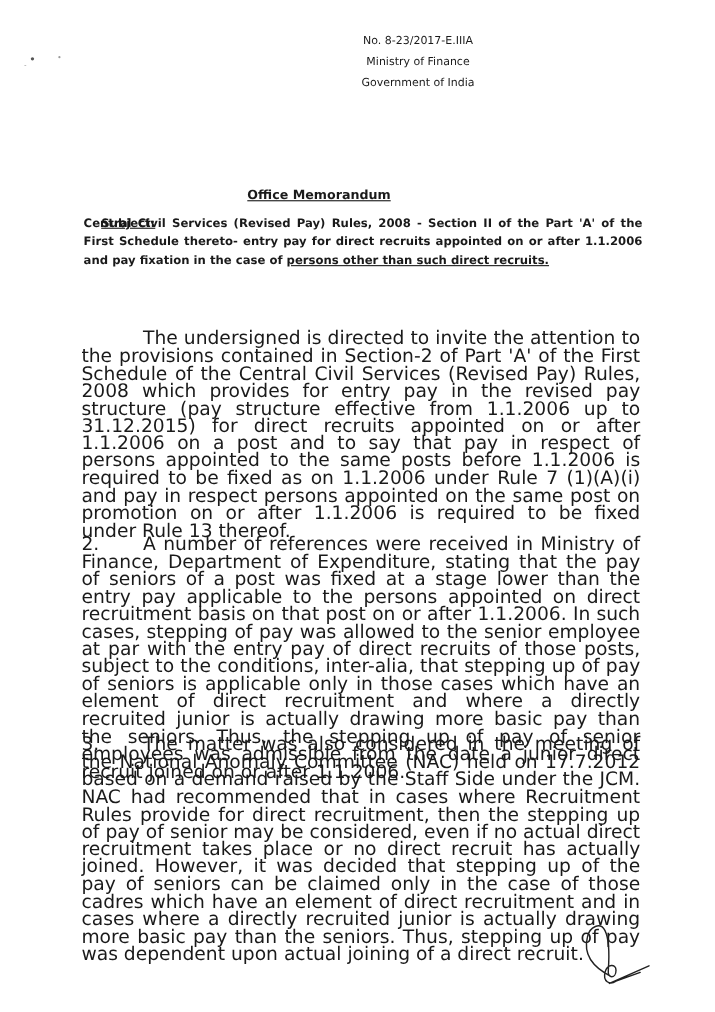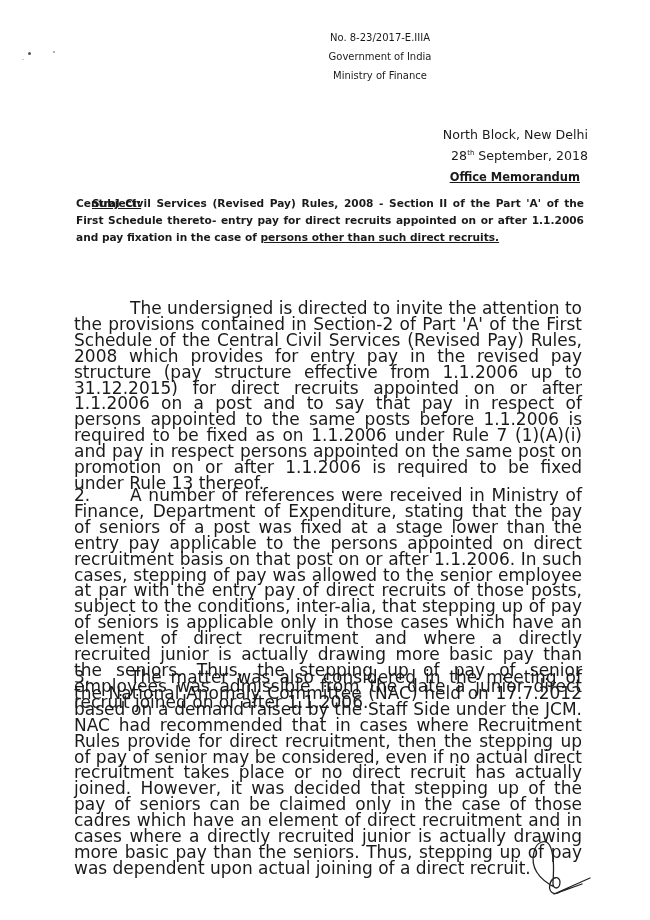--- a/index.html
+++ b/index.html
@@ -8,21 +8,21 @@
     background: #ffffff; position: relative;
     font-family: "DejaVu Sans", sans-serif;
     color: #1a1a1a;
   }
   .page { position: absolute; left: 0; top: 0; width: 650px; height: 920px; }
   .specks { position: absolute; left: 20px; top: 45px; width: 40px; height: 20px; }
   .speck { position: absolute; background: #555; border-radius: 50%; }
   .header { position: absolute; left: 280px; top: 28px; width: 200px; text-align: center; font-size: 10px; line-height: 19px; }
   .address { position: absolute; right: 62px; top: 125px; text-align: right; font-size: 12.6px; line-height: 19px; }
   .address sup { font-size: 7px; }
-  .memo-title { position: absolute; left: 0; width: 580px; top: 170px; text-align: right; font-size: 11.5px; font-weight: bold; text-decoration: underline; }
+  .memo-title { position: absolute; left: 0; width: 580px; top: 170px; text-align: center; font-size: 11.5px; font-weight: bold; text-decoration: underline; }
   .subject { position: absolute; left: 76px; top: 195px; width: 508px; font-size: 10.6px; font-weight: bold; line-height: 17px; }
   .subject .label { position: absolute; left: 16px; top: 0; text-decoration: underline; }
   .subject .text { text-align: justify; text-align-last: left; }
   .subject .u { text-decoration: underline; }
   .para { position: absolute; left: 74px; width: 508px; font-size: 17px; line-height: 15.9px; text-align: justify; }
   .para .indent { display: inline-block; width: 56px; }
   .para .num { display: inline-block; width: 56px; }
   .p1 { top: 301px; }
   .p2 { top: 488px; }
   .p3 { top: 670px; }
@@ -34,28 +34,24 @@
 <div class="page">
 
   <div class="specks">
     <div class="speck" style="left:8px;top:7px;width:3px;height:3px;"></div>
     <div class="speck" style="left:33px;top:6px;width:2px;height:2px;background:#999;"></div>
     <div class="speck" style="left:2px;top:14px;width:2px;height:1px;background:#bbb;"></div>
   </div>
 
   <div class="header">
     <div>No. 8-23/2017-E.IIIA</div>
+    <div>Ministry of Finance</div>
     <div>Government of India</div>
-    <div>Ministry of Finance</div>
   </div>
 
-  <div class="address">
-    <div>North Block, New Delhi</div>
-    <div><span>28</span><sup>th</sup><span> September, 2018</span></div>
-  </div>
 
   <div class="memo-title">Office Memorandum</div>
 
   <div class="subject">
     <span class="label">Subject:</span>
     <div class="text"><span>Central Civil Services (Revised Pay) Rules, 2008 - Section II of the Part 'A' of the First Schedule thereto- entry pay for direct recruits appointed on or after 1.1.2006 and pay fixation in the case of </span><span class="u">persons other than such direct recruits.</span></div>
   </div>
 
   <div class="para p1"><span class="indent"></span><span>The undersigned is directed to invite the attention to the provisions contained in Section-2 of Part 'A' of the First Schedule of the Central Civil Services (Revised Pay) Rules, 2008 which provides for entry pay in the revised pay structure (pay structure effective from 1.1.2006 up to 31.12.2015) for direct recruits appointed on or after 1.1.2006 on a post and to say that pay in respect of persons appointed to the same posts before 1.1.2006 is required to be fixed as on 1.1.2006 under Rule 7 (1)(A)(i) and pay in respect persons appointed on the same post on promotion on or after 1.1.2006 is required to be fixed under Rule 13 thereof.</span></div>
 

